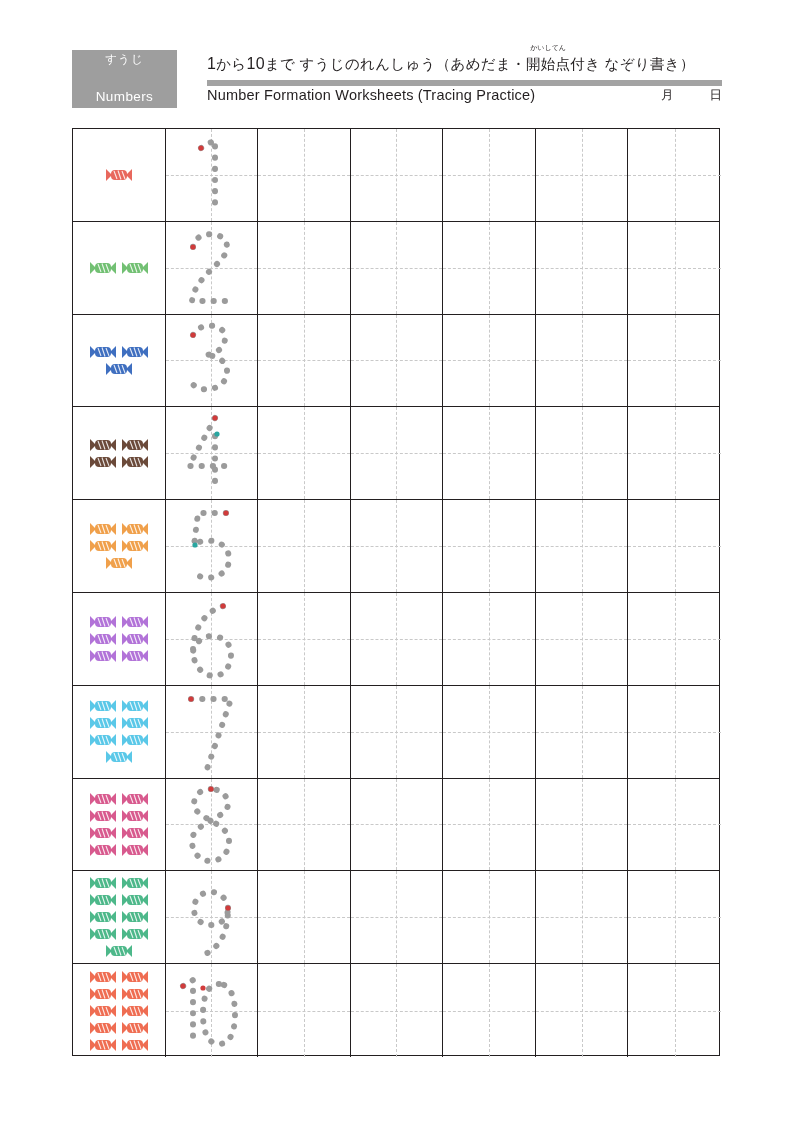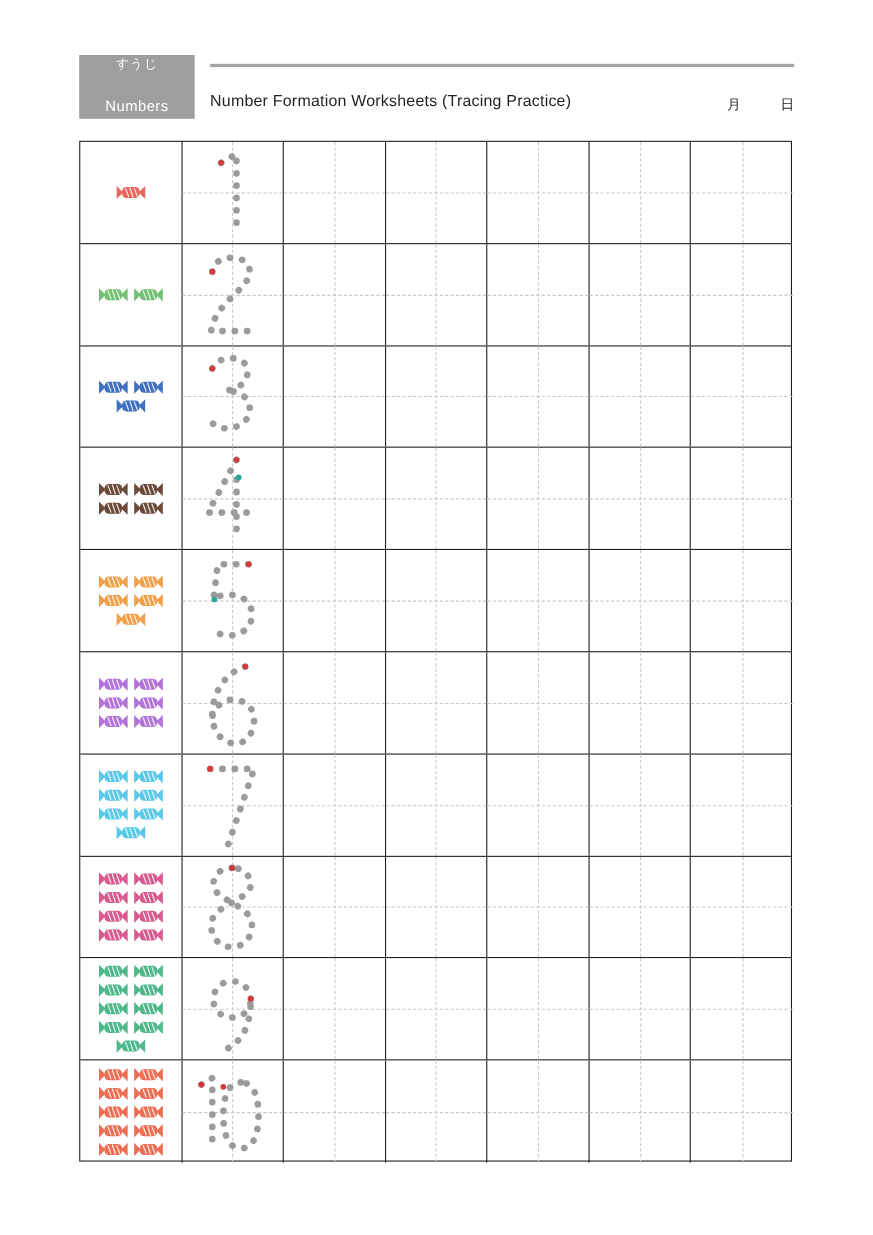--- a/index.html
+++ b/index.html
@@ -25,20 +25,21 @@
 
   
   .header {
     position: absolute;
     left: 72px;
     top: 50px;
     width: 650px;
     height: 58px;
     display: flex;
     align-items: stretch;
+    gap: 16px;
   }
   .header-badge {
     width: 105px;
     background: #9e9e9e;
     color: #ffffff;
     display: flex;
     flex-direction: column;
     align-items: center;
     justify-content: center;
     line-height: 1.35;
@@ -79,22 +80,22 @@
     left: 0;
     width: 100%;
     text-align: center;
     font-size: 7px;
     letter-spacing: 0;
     line-height: 1;
   }
   .title-en {
     font-size: 14.5px;
     letter-spacing: 0.2px;
-    border-top: 3px solid #a3a3a3;
-    padding-top: 23px;
+    border-top: 6px solid #a3a3a3;
+    padding-top: 1px;
     white-space: nowrap;
   }
   .date-fields {
     position: absolute;
     right: 0;
     bottom: 4px;
     font-size: 12.5px;
     display: flex;
     gap: 36px;
   }
@@ -189,20 +190,23 @@
 <body>
 
 <div class="page">
 
   <div class="header">
     <div class="header-badge">
       <div class="jp">すうじ</div>
       <div class="en">Numbers</div>
     </div>
     <div class="header-titles">
+      <div class="title-jp">
+        <span class="num">1</span><span>から</span><span class="num">10</span><span>まで すうじのれんしゅう（あめだま・</span><span class="ruby-wrap"><span class="rt">かいしてん</span><span>開始点</span></span><span>付き なぞり書き）</span>
+      </div>
       <div class="title-en">Number Formation Worksheets (Tracing Practice)</div>
       <div class="date-fields">
         <span>月</span>
         <span>日</span>
       </div>
     </div>
   </div>
 
   <div class="sheet">
       <div class="row" style="height: 92.8px;">

